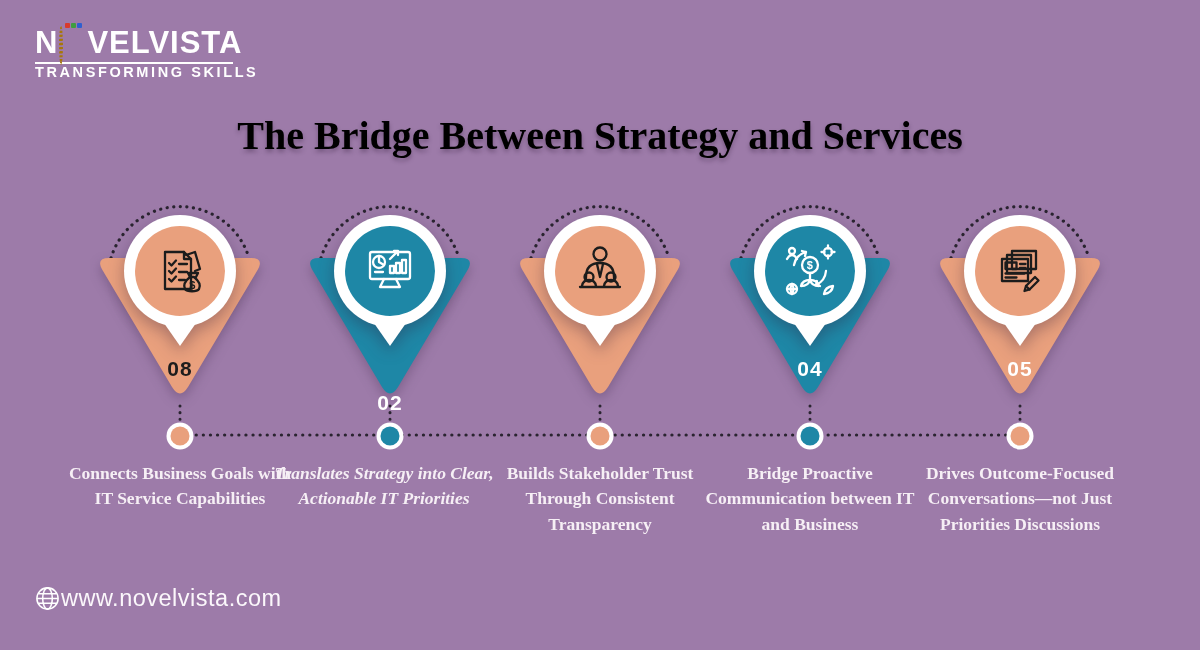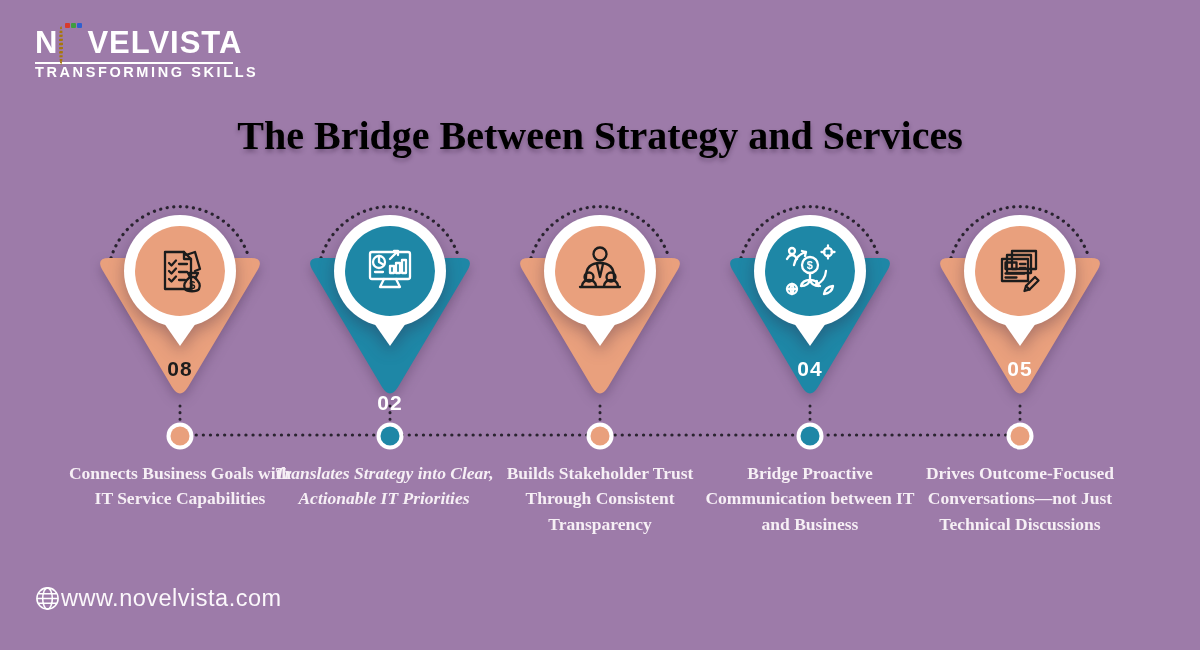--- a/index.html
+++ b/index.html
@@ -234,21 +234,21 @@
     <path d="M34 43 l9 -9 l3.5 3.5 l-9 9 z" fill="#e9a07d"></path>
     <path d="M34 43 l-1.5 5 l5 -1.5"></path>
   </svg>
   <div class="step-num" style="color: #ffffff;">05</div>
 </div>
 
 <div class="label label-1">Connects Business Goals with IT Service Capabilities</div>
 <div class="label label-2">Translates Strategy into Clear, Actionable IT Priorities</div>
 <div class="label label-3">Builds Stakeholder Trust Through Consistent Transparency</div>
 <div class="label label-4">Bridge Proactive Communication between IT and Business</div>
-<div class="label label-5">Drives Outcome-Focused Conversations—not Just Technical Discussions</div>
+<div class="label label-5">Drives Outcome-Focused Conversations—not Just Priorities Discussions</div>
 
 <div class="footer">
   <svg class="globe" viewBox="0 0 28 28">
     <circle cx="14" cy="14" r="11"></circle>
     <ellipse cx="14" cy="14" rx="5" ry="11"></ellipse>
     <path d="M3 14 h22 M4.5 9 h19 M4.5 19 h19"></path>
   </svg>
   <span class="site">www.novelvista.com</span>
 </div>
 

